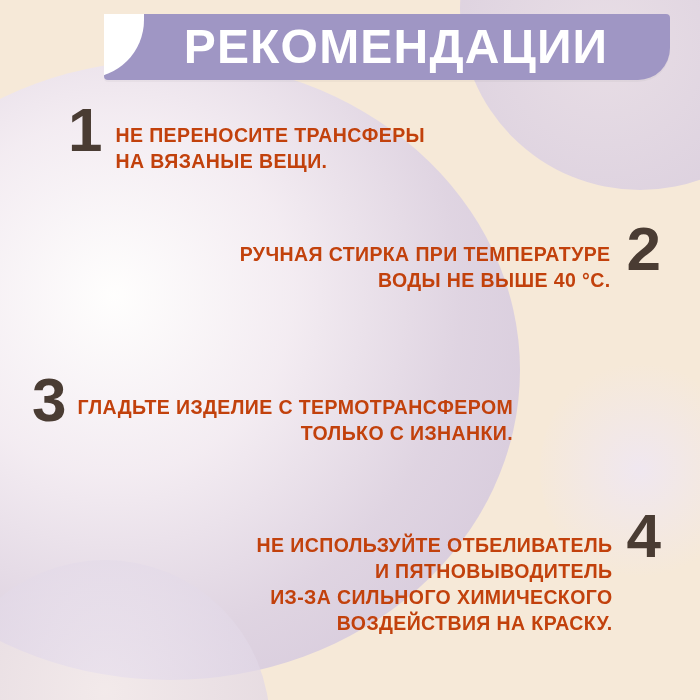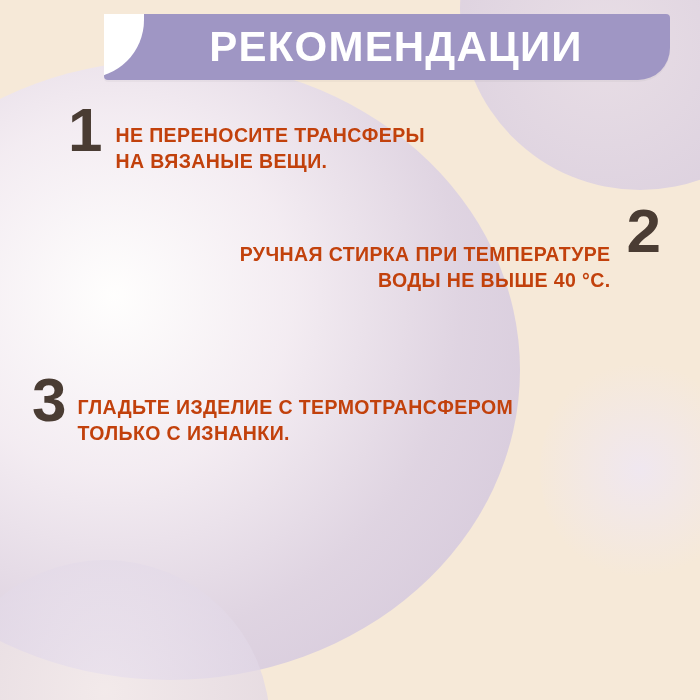--- a/index.html
+++ b/index.html
@@ -67,21 +67,21 @@
     height: 66px;
     background: #9f96c4;
     border-radius: 4px 4px 32px 4px;
     display: flex;
     align-items: center;
     justify-content: center;
     box-shadow: 0 2px 0 rgba(0,0,0,0.03);
   }
   .header-title {
     color: #ffffff;
-    font-size: 42px;
+    font-size: 48px;
     font-weight: bold;
     letter-spacing: 1.2px;
     line-height: 1;
     padding-left: 18px;
     white-space: nowrap;
   }
   
   .ribbon-fold {
     position: absolute;
     left: 104px;
@@ -122,28 +122,28 @@
     letter-spacing: 0.4px;
     white-space: pre-line;
   }
 
   
   #item1 { left: 68px; top: 108px; }
   #item1 .num { margin-right: 14px; position: relative; top: -4px; }
   #item1 .txt { text-align: left; padding-top: 14px; }
 
   
-  #item2 { right: 40px; top: 205px; align-items: flex-start; }
+  #item2 { right: 40px; top: 205px; align-items: center; }
   #item2 .txt { text-align: right; padding-top: 36px; margin-right: 16px; }
   #item2 .num { position: relative; top: 0; }
 
   
   #item3 { left: 32px; top: 372px; }
   #item3 .num { margin-right: 12px; position: relative; top: 2px; }
-  #item3 .txt { text-align: left; padding-top: 22px; }
+  #item3 .txt { text-align: right; padding-top: 22px; }
 
   
   #item4 { right: 40px; top: 510px; }
   #item4 .txt { text-align: right; padding-top: 22px; margin-right: 14px; }
   #item4 .num { position: relative; top: 0; }
 </style>
 </head>
 <body>
 
 <div id="poster">
@@ -169,14 +169,21 @@
 ВОДЫ НЕ ВЫШЕ 40 °C.</div>
     <div class="num">2</div>
   </div>
 
   <div class="item" id="item3">
     <div class="num">3</div>
     <div class="txt">ГЛАДЬТЕ ИЗДЕЛИЕ С ТЕРМОТРАНСФЕРОМ
 ТОЛЬКО С ИЗНАНКИ.</div>
   </div>
 
+  <div class="item" id="item4">
+    <div class="txt">НЕ ИСПОЛЬЗУЙТЕ ОТБЕЛИВАТЕЛЬ
+И ПЯТНОВЫВОДИТЕЛЬ
+ИЗ-ЗА СИЛЬНОГО ХИМИЧЕСКОГО
+ВОЗДЕЙСТВИЯ НА КРАСКУ.</div>
+    <div class="num">4</div>
+  </div>
 
 </div>
 
 </body></html>

